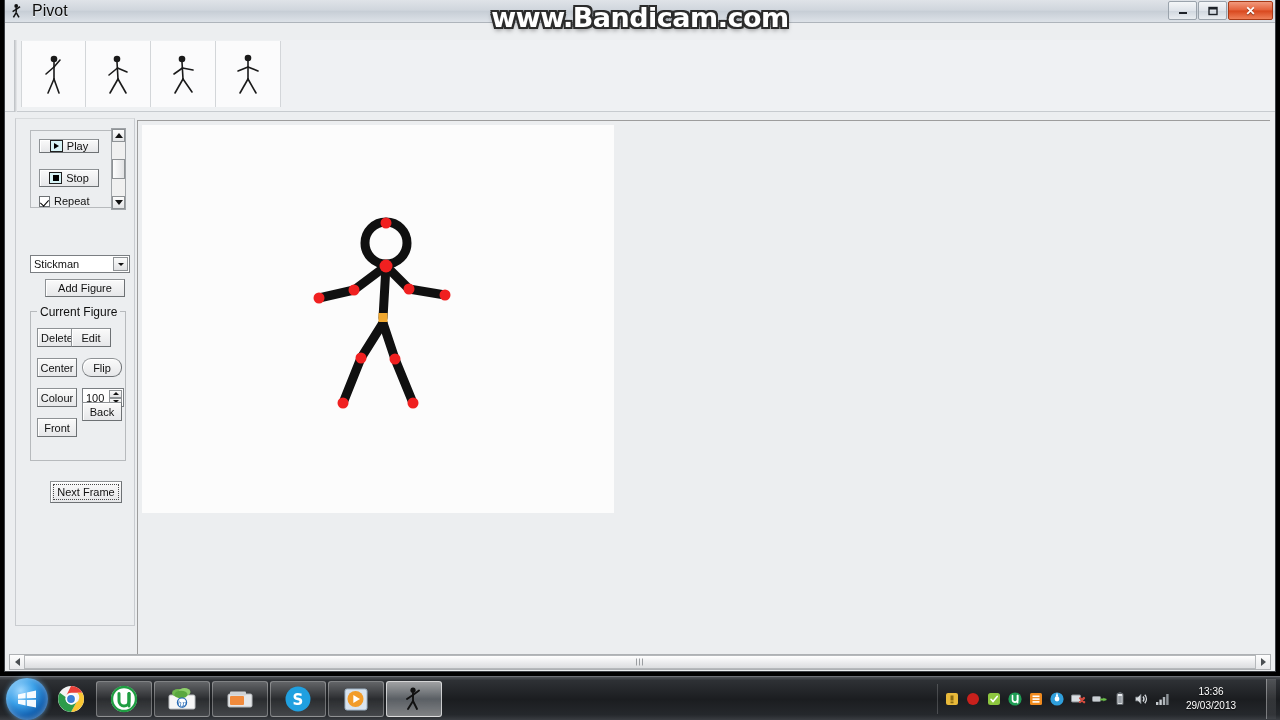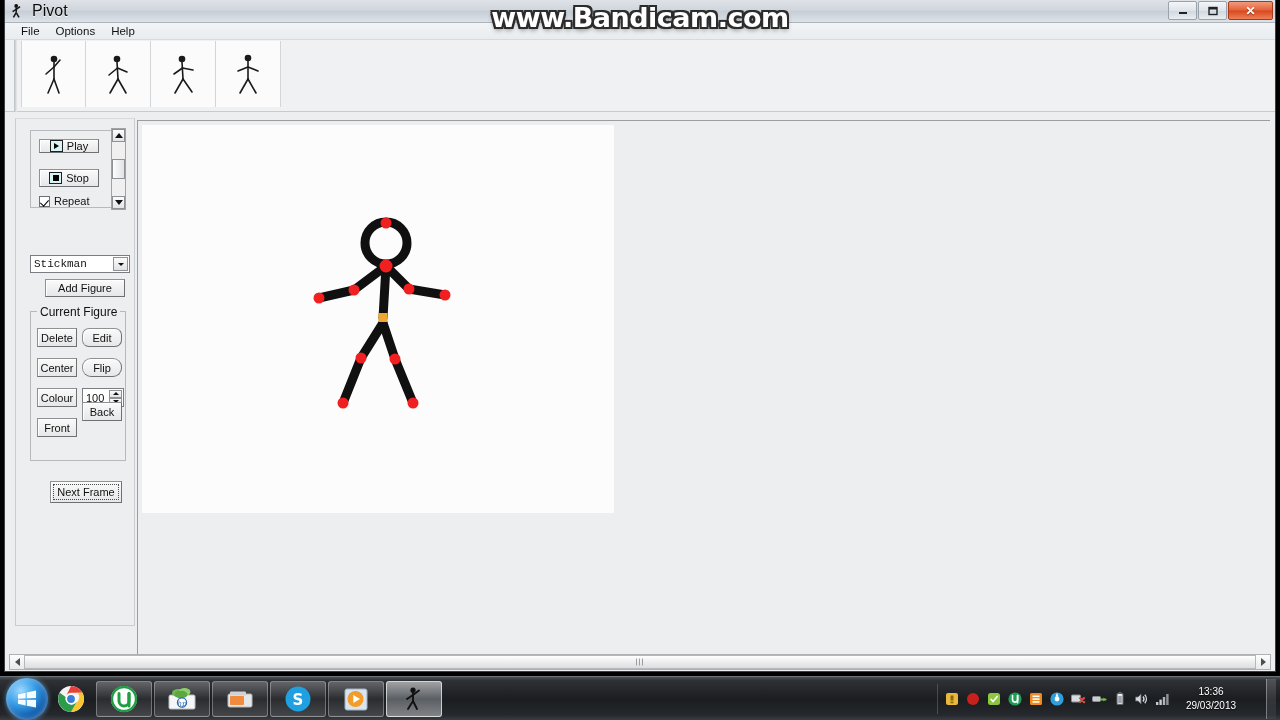--- a/index.html
+++ b/index.html
@@ -194,21 +194,20 @@
 
   
   #figure-combo {
     position: absolute; left: 14px; top: 136px;
     width: 100px; height: 18px;
     background: #ffffff;
     border: 1px solid #7a7e82;
     display: flex; align-items: center;
     font-size: 11px; color: #101010;
     padding-left: 3px;
-    font-family: Liberation Mono, monospace;
   }
   #combo-arrow {
     position: absolute; right: 1px; top: 1px;
     width: 15px; height: 14px;
     background: linear-gradient(to bottom,#fbfbfb,#e0e1e3);
     border: 1px solid #8e9295;
     display: flex; align-items: center; justify-content: center;
   }
   #btn-add-figure { position: absolute; left: 29px; top: 160px; width: 80px; height: 18px; }
 
@@ -218,21 +217,21 @@
     width: 96px; height: 150px;
     border: 1px solid #b7babd;
   }
   #cf-legend {
     position: absolute; left: 6px; top: -7px;
     background: #eceef0; padding: 0 3px;
     font-size: 12px; color: #101010;
   }
   .cf-btn { position: absolute; width: 40px; height: 19px; }
   #btn-delete { left: 6px;  top: 16px; }
-  #btn-edit   { left: 51px; top: 16px; border-radius: 7px; }
+  #btn-edit   { left: 40px; top: 16px; }
   #btn-center { left: 6px;  top: 46px; }
   #btn-flip   { left: 51px; top: 46px; border-radius: 9px; }
   #btn-colour { left: 6px;  top: 76px; }
   #btn-front  { left: 6px;  top: 106px; }
   #btn-back   { left: 51px; top: 90px; }
   #spin-wrap {
     position: absolute; left: 51px; top: 76px;
     width: 42px; height: 19px;
     background: #ffffff; border: 1px solid #7a7e82;
     display: flex; align-items: center;
@@ -404,25 +403,20 @@
         <div class="win-btn">
           <svg width="12" height="10" viewBox="0 0 12 10">
               <rect x="2" y="1.5" width="8" height="7" fill="none" stroke="#1d2228" stroke-width="1.4"></rect>
               <rect x="2" y="1.5" width="8" height="2" fill="#1d2228"></rect>
             </svg>
         </div>
         <div class="win-btn close">✕</div>
       </div>
     </div>
 
-    <div id="menu-bar">
-      <div class="menu-item">File</div>
-      <div class="menu-item">Options</div>
-      <div class="menu-item">Help</div>
-    </div>
 
     <div id="frames-strip">
       <div id="frames-left-edge"></div>
       <div id="frames-row">
 
         <div class="frame-thumb">
           <svg width="65" height="66" viewBox="0 0 65 66">
             <g stroke="#1a1a1a" stroke-width="1.6" fill="none" stroke-linecap="round">
               <circle cx="32" cy="18" r="3.3" fill="#1a1a1a" stroke="none"></circle>
               <line x1="32" y1="21" x2="32" y2="38"></line>

